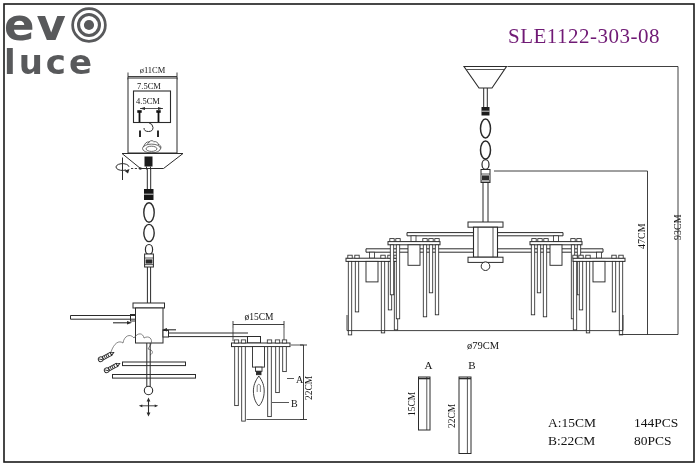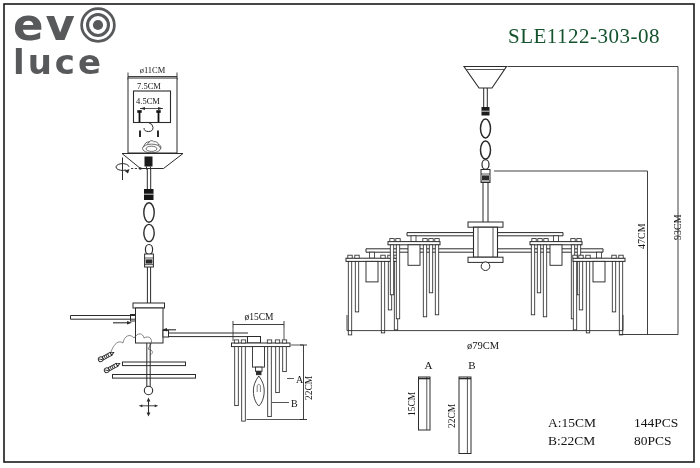--- a/index.html
+++ b/index.html
@@ -1,23 +1,23 @@
 <!DOCTYPE html>
 <html><head>
 <meta charset="utf-8">
 <style>
   html,body{margin:0;padding:0;background:#fff;}
   #sheet{position:relative;width:700px;height:468px;background:#fff;overflow:hidden;
          font-family:"Liberation Sans",sans-serif;}
-  .logo{position:absolute;left:13px;top:4px;color:#58595b;
+  .logo{position:absolute;left:4px;top:4px;color:#58595b;
         font-family:"DejaVu Sans",sans-serif;font-weight:bold;}
   .logo-row{display:flex;align-items:center;gap:1px;font-size:45px;line-height:42px;letter-spacing:2px;}
   .logo-row2{font-size:34px;line-height:34px;letter-spacing:3px;margin-top:-1px;}
   .model{position:absolute;left:508px;top:24px;width:170px;text-align:left;
-         font-family:"Liberation Serif","DejaVu Serif",serif;font-size:21px;color:#14532d;
+         font-family:"Liberation Serif","DejaVu Serif",serif;font-size:21px;color:#701a75;
          letter-spacing:0.5px;}
   svg.drawing{position:absolute;left:0;top:0;}
   .ln{stroke:#2b2b2b;stroke-width:1;fill:none;}
   .dim{font-family:"Liberation Serif","DejaVu Serif",serif;fill:#141414;stroke:none;}
 </style>
 </head>
 <body>
 
 <div id="sheet">
 

